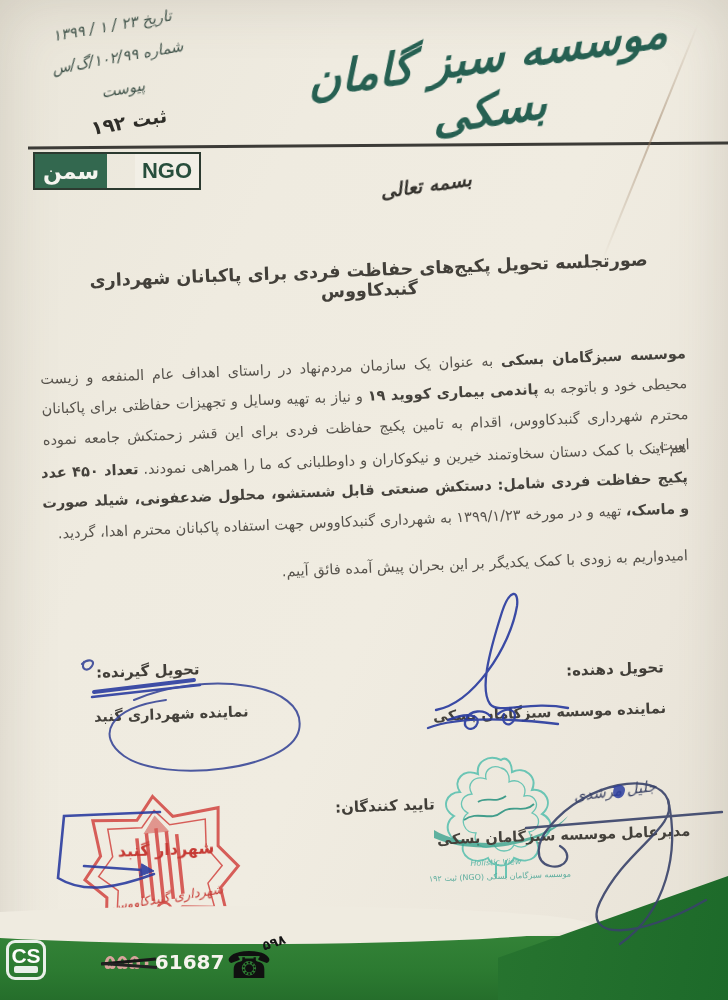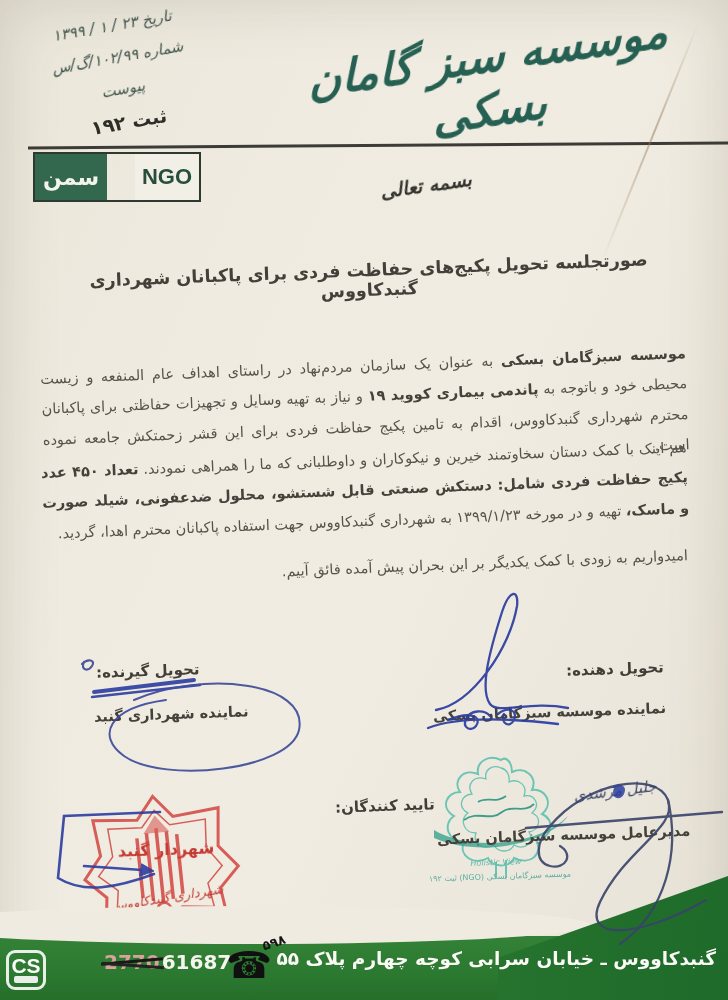--- a/index.html
+++ b/index.html
@@ -19,21 +19,21 @@
   .callig{position:absolute;right:0px;top:30px;width:478px;text-align:center;
         font-size:45px;font-weight:bold;font-style:italic;color:#266052;
         transform:rotate(-8deg) skewX(-6deg);filter:blur(.25px);}
   
   .rule{position:absolute;left:28px;top:144px;width:700px;height:3px;background:#3c3b37;
         transform:rotate(-.4deg);}
   .crease{position:absolute;left:649px;top:15px;width:2px;height:255px;
         background:linear-gradient(to bottom,rgba(150,120,90,0),rgba(148,118,88,.5) 45%,rgba(148,118,88,0));
         transform:rotate(22deg);}
   
-  .badge{position:absolute;left:33px;top:152px;display:flex;height:50px;border:2px solid #2c3a30;
+  .badge{position:absolute;left:33px;top:152px;display:flex;height:38px;border:2px solid #2c3a30;
          box-sizing:border-box;}
   .badge .bfa{background:#33684f;color:#f4f4ee;width:72px;display:flex;align-items:center;
          justify-content:center;font-size:22px;font-weight:bold;}
   .badge .ben{background:#f2efe6;color:#274e3c;width:64px;display:flex;align-items:center;
          justify-content:center;font-size:22px;font-weight:bold;font-family:"Liberation Sans",sans-serif;margin-left:28px;}
   
   .bism{position:absolute;left:380px;top:174px;font-size:19px;font-weight:bold;font-style:italic;
         color:#33312c;transform:rotate(-8deg);filter:blur(.2px);}
   
   .doc-title{position:absolute;left:55px;right:45px;top:260px;text-align:center;direction:rtl;
@@ -82,21 +82,21 @@
   .digits{position:absolute;left:104px;top:14px;font-size:20px;font-weight:bold;color:#f6f4ee;
         direction:rtl;}
   .struck{position:relative;color:#d9a39c;margin-right:2px;}
   .struck::before{content:"";position:absolute;left:-3px;right:-3px;top:42%;height:3px;
         background:#181818;transform:rotate(-5deg);}
   .struck::after{content:"";position:absolute;left:-2px;right:-4px;top:58%;height:2.5px;
         background:#222;transform:rotate(4deg);}
   .correction{position:absolute;left:158px;top:-15px;font-size:13px;font-weight:bold;color:#151515;
         transform:rotate(-18deg);z-index:22;}
   
-  .wm{position:absolute;left:6px;top:14px;display:flex;align-items:center;gap:8px;z-index:23;}
+  .wm{position:absolute;left:6px;top:4px;display:flex;align-items:center;gap:8px;z-index:23;}
   .wm-logo{width:40px;height:40px;border:3px solid rgba(250,250,248,.92);border-radius:9px;
         position:relative;display:flex;align-items:flex-start;justify-content:center;
         color:#fdfdfb;font-family:"Liberation Sans",sans-serif;font-weight:bold;font-size:21px;
         padding-top:1px;box-sizing:border-box;}
   .wm-logo::after{content:"";position:absolute;left:5px;right:5px;bottom:4px;height:7px;
         background:rgba(250,250,248,.92);border-radius:2px;}
   .wm-text{color:rgba(240,240,236,.78);font-family:"Liberation Sans",sans-serif;
         font-size:15.5px;line-height:1.1;}
 </style>
 </head>
@@ -202,21 +202,20 @@
   <div class="mayor-overlay">شهردار گنبد</div>
   <div class="mayor-script fa">شهرداری گنبدکاووس</div>
   <div class="inst-cap-en">Holistic View</div>
   <div class="inst-cap-fa">موسسه سبزگامان بسکی (NGO) ثبت ۱۹۲</div>
 
   <div class="band"></div>
   <div class="paper-curve"></div>
   <div class="wedge"></div>
 
   <div class="band-content">
-    <div class="address">گنبدکاووس ـ خیابان سرابی کوچه چهارم پلاک ۵۵</div>
     <div class="phone-icon">☎</div>
-    <div class="digits"><span>61687</span><span class="struck">2770</span><span class="correction">۵۹۸</span></div>
+    <div class="digits"><span>61687</span><span class="struck">۵۵۵۰</span><span class="correction">۵۹۸</span></div>
     <div class="wm">
       <div class="wm-logo">CS</div>
     </div>
   </div>
 
 </div>
 
 </body></html>

